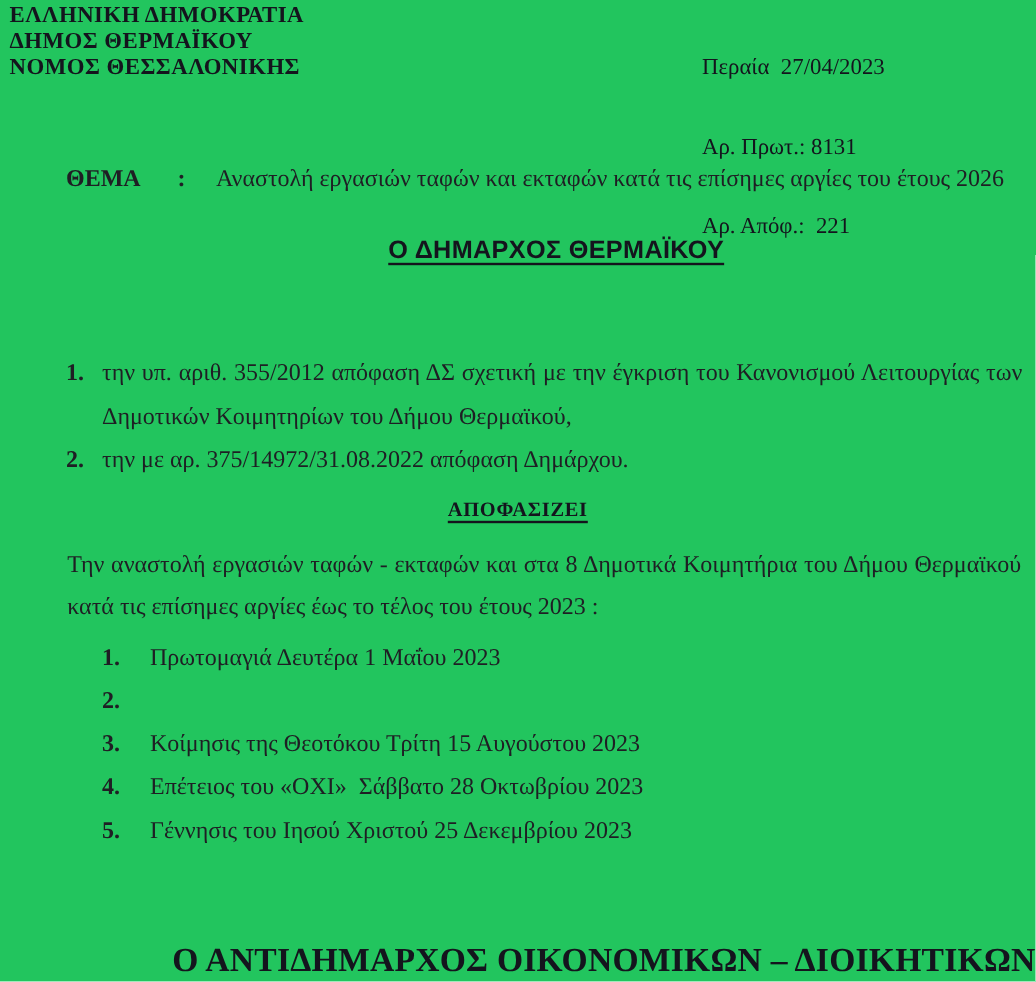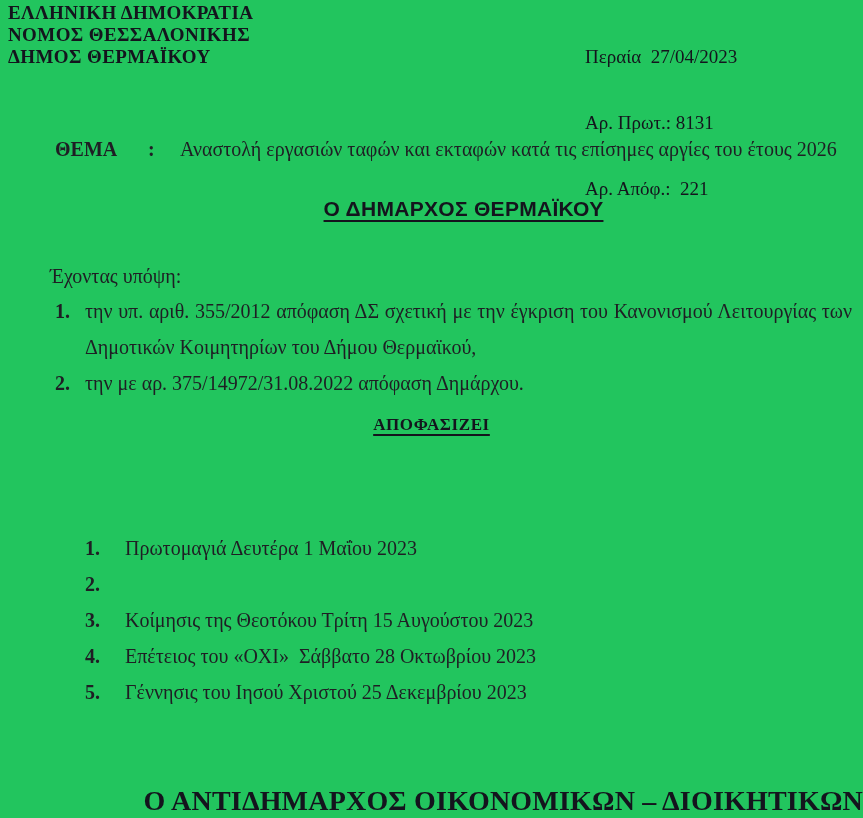--- a/index.html
+++ b/index.html
@@ -74,57 +74,57 @@
     color: #14141d; letter-spacing: 0.2px;
   }
 </style>
 </head>
 <body>
 
 <div class="page">
 
   <div class="hdr-left">
     <div>ΕΛΛΗΝΙΚΗ ΔΗΜΟΚΡΑΤΙΑ</div>
+    <div>ΔΗΜΟΣ ΘΕΡΜΑΪΚΟΥ</div>
     <div>ΝΟΜΟΣ ΘΕΣΣΑΛΟΝΙΚΗΣ</div>
-    <div>ΔΗΜΟΣ ΘΕΡΜΑΪΚΟΥ</div>
   </div>
 
   <div class="hdr-right">
     <div>Περαία  27/04/2023</div>
     <div>Αρ. Πρωτ.: 8131</div>
     <div>Αρ. Απόφ.:  221</div>
   </div>
 
   <div class="subject">
     <div class="subject-label">ΘΕΜΑ</div>
     <div class="subject-colon">:</div>
     <div class="subject-text">Αναστολή εργασιών ταφών και εκταφών κατά τις επίσημες αργίες του έτους 2026</div>
   </div>
 
   <div class="center-line" style="top:197px;padding-left:32px;">
     <span class="mayor-heading">Ο ΔΗΜΑΡΧΟΣ ΘΕΡΜΑΪΚΟΥ</span>
   </div>
 
-  <div class="having">Έχοντας υπόψη:</div>
 
   <div class="considerations">
     <div class="c-item">
       <div class="c-num">1.</div>
       <div class="c-text">την υπ. αριθ. 355/2012 απόφαση ΔΣ σχετική με την έγκριση του Κανονισμού Λειτουργίας των Δημοτικών Κοιμητηρίων του Δήμου Θερμαϊκού,</div>
     </div>
     <div class="c-item">
       <div class="c-num">2.</div>
       <div class="c-text">την με αρ. 375/14972/31.08.2022 απόφαση Δημάρχου.</div>
     </div>
   </div>
 
   <div class="center-line" style="top:415px;">
     <span class="decides-heading">ΑΠΟΦΑΣΙΖΕΙ</span>
   </div>
 
+  <div class="decision-text">Την αναστολή εργασιών ταφών - εκταφών και στα 8 Δημοτικά Κοιμητήρια του Δήμου Θερμαϊκού κατά τις επίσημες αργίες έως το τέλος του έτους 2023 :</div>
 
   <div class="holidays">
     <div class="h-item">
       <div class="h-num">1.</div>
       <div class="h-text">Πρωτομαγιά Δευτέρα 1 Μαΐου 2023</div>
     </div>
     <div class="h-item">
       <div class="h-num">2.</div>
     </div>
     <div class="h-item">

